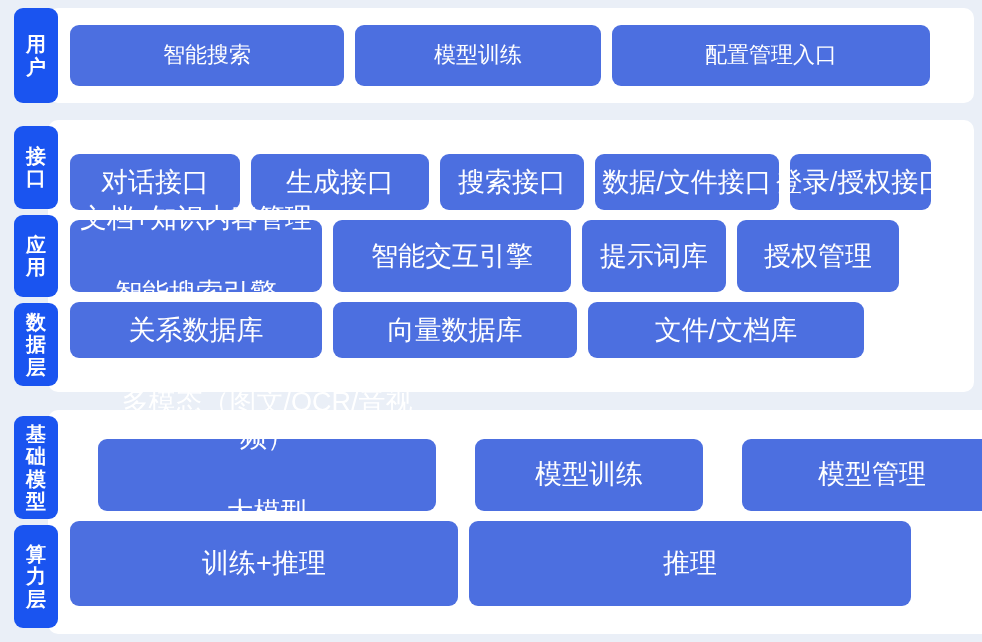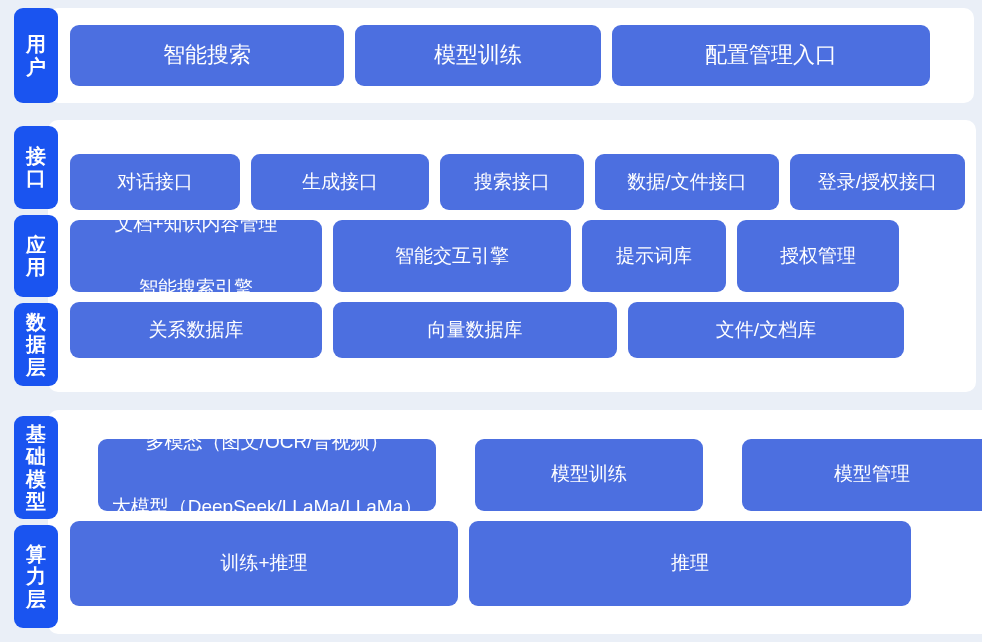--- a/index.html
+++ b/index.html
@@ -73,21 +73,21 @@
   }
   .card {
     background: #4c6fe0;
     color: #ffffff;
     border-radius: 9px;
     display: flex;
     flex-direction: column;
     align-items: center;
     justify-content: center;
     text-align: center;
-    font-size: 19px;
+    font-size: 27px;
     line-height: 1.28;
     padding: 6px 8px;
     box-sizing: border-box;
     white-space: nowrap;
   }
   .card .line { display: block; }
 
   
   #panel-user      { left: 8px;  top: 8px;   width: 966px; height: 95px; }
   #panel-user .panel-body { padding-top: 10px; padding-bottom: 10px; }
@@ -145,36 +145,36 @@
         <span>层</span>
       </div>
     </div>
     <div class="panel-body">
 
       <div class="row row-interface">
         <div class="card" style="width:170px">对话接口</div>
         <div class="card" style="width:178px">生成接口</div>
         <div class="card" style="width:144px">搜索接口</div>
         <div class="card" style="width:184px">数据/文件接口</div>
-        <div class="card" style="width:175px">登录/授权接口</div>
+        <div class="card" style="width:141px">登录/授权接口</div>
       </div>
 
       <div class="row row-app">
         <div class="card multiline" style="width:252px">
           <span class="line">文档+知识内容管理</span>
           <span class="line">智能搜索引擎</span>
         </div>
         <div class="card" style="width:238px">智能交互引擎</div>
         <div class="card" style="width:144px">提示词库</div>
         <div class="card" style="width:162px">授权管理</div>
       </div>
 
       <div class="row row-data">
         <div class="card" style="width:252px">关系数据库</div>
-        <div class="card" style="width:284px">向量数据库</div>
+        <div class="card" style="width:244px">向量数据库</div>
         <div class="card" style="width:276px">文件/文档库</div>
       </div>
 
     </div>
   </div>
 
   <div class="panel" id="panel-infra">
     <div class="panel-tabs">
       <div class="tab">
         <span>基</span>

